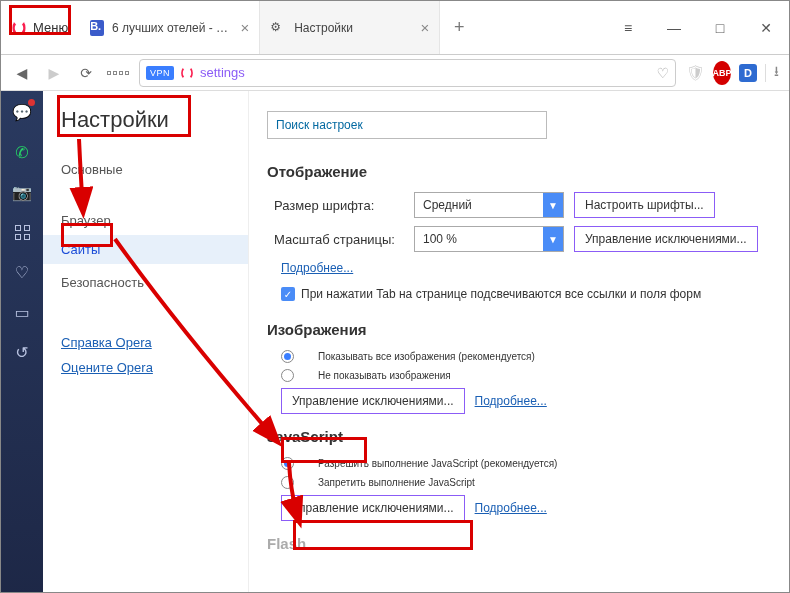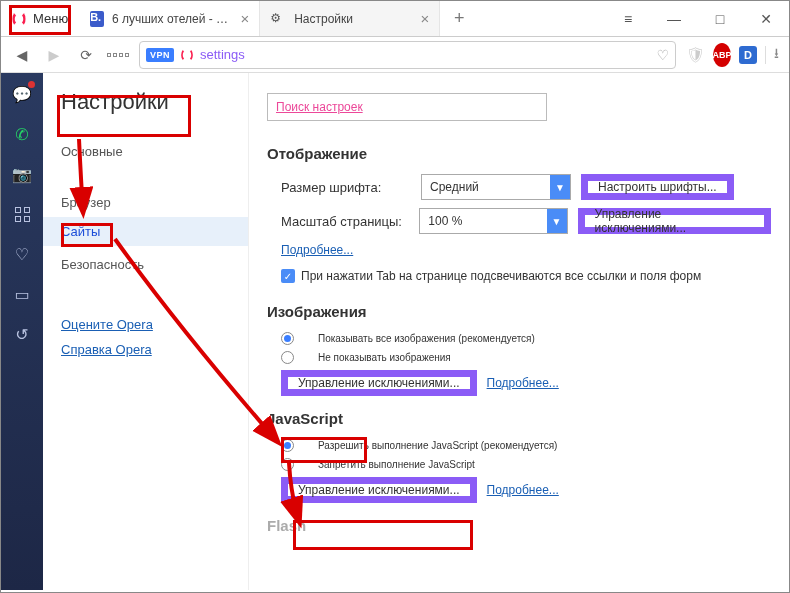--- a/index.html
+++ b/index.html
@@ -1,40 +1,40 @@
 <!DOCTYPE html>
 <html><head>
 <meta charset="utf-8">
 <style>
 * { box-sizing: border-box; margin: 0; padding: 0; }
 body { font-family: "Segoe UI", Arial, sans-serif; font-size: 13px; color: #333; background: #fff; width: 790px; height: 593px; border: 1px solid #888; overflow: hidden; position: relative; }
 
 
-.tabstrip { height: 36px; background: #fff; display: flex; align-items: stretch; border-bottom: 1px solid #ccc; }
+.tabstrip { height: 54px; background: #fff; display: flex; align-items: stretch; border-bottom: 1px solid #ccc; }
 .menu-btn { display: flex; align-items: center; gap: 6px; padding: 0 12px 0 10px; font-size: 13px; color: #333; cursor: default; }
 .opera-logo { width: 16px; height: 16px; border-radius: 50%; border: 3px solid #fa1e4e; border-top-color: transparent; border-bottom-color: transparent; transform: scaleX(.85); }
 .tab { display: flex; align-items: center; gap: 8px; padding: 0 10px; font-size: 12px; color: #444; border-right: 1px solid #e5e5e5; min-width: 0; }
 .tab .favicon { width: 16px; height: 16px; display: inline-block; }
 .tab .x { margin-left: auto; font-size: 15px; color: #888; }
 .tab.active { background: #f5f5f5; }
 .newtab { width: 38px; display: flex; align-items: center; justify-content: center; font-size: 18px; color: #777; }
 .wincontrols { margin-left: auto; display: flex; }
 .wc { width: 46px; display: flex; align-items: center; justify-content: center; font-size: 14px; color: #555; }
 
 .fav-b { background: #3b5bca; color: #fff; font-weight: bold; display: flex; align-items: center; justify-content: center; font-size: 11px; border-radius: 2px; }
 .fav-gear { color: #555; }
 
 
 .addrbar { height: 36px; display: flex; align-items: center; gap: 10px; padding: 0 10px; border-bottom: 1px solid #ddd; }
 .navico { width: 22px; height: 22px; display: flex; align-items: center; justify-content: center; color: #666; font-size: 14px; }
 .navico.disabled { color: #ccc; }
 .speedial { display: flex; gap: 2px; }
 .speedial span { width: 4px; height: 4px; border: 1px solid #888; }
 .omnibox { flex: 1; height: 28px; border: 1px solid #ccc; border-radius: 4px; display: flex; align-items: center; padding: 0 6px; gap: 6px; }
-.vpn-badge { background: #3a7eff; color: #fff; font-size: 9px; font-weight: bold; padding: 2px 4px; border-radius: 2px; letter-spacing: .5px; }
+.vpn-badge { background: #3a7eff; color: #fff; font-size: 9px; font-weight: normal; padding: 2px 4px; border-radius: 2px; letter-spacing: .5px; }
 .mini-opera { width: 14px; height: 14px; border-radius: 50%; border: 2px solid #fa1e4e; border-top-color: transparent; border-bottom-color: transparent; transform: scaleX(.85); }
 .url-text { font-size: 13px; color: #8b5cf6; }
 .heart { margin-left: auto; color: #aaa; font-size: 14px; }
 .ext-icons { display: flex; gap: 8px; align-items: center; }
 .ext-icons .shield { color: #ccc; font-size: 15px; }
 .abp { width: 18px; height: 24px; background: #d40000; color: #fff; border-radius: 50%; font-size: 9px; font-weight: bold; display: flex; align-items: center; justify-content: center; }
 .dsq { width: 18px; height: 18px; background: #2e6bd1; color: #fff; font-weight: bold; font-size: 11px; display: flex; align-items: center; justify-content: center; border-radius: 3px; }
 .divider { width: 1px; height: 18px; background: #ddd; }
 .dl { color: #888; font-size: 14px; }
 
@@ -52,27 +52,27 @@
 
 .settings-nav { width: 206px; padding: 16px 18px; border-right: 1px solid #eee; }
 .settings-title { font-size: 22px; font-weight: normal; color: #333; margin-bottom: 18px; padding-bottom: 4px; }
 .nav-item { font-size: 13px; color: #555; padding: 7px 0; cursor: default; }
 .nav-item.active { color: #1d4ed8; background: #e7f0fa; margin: 0 -18px; padding-left: 18px; }
 .nav-spacer { height: 22px; }
 .nav-link { color: #1a5fb4; text-decoration: underline; font-size: 13px; display: block; margin-top: 10px; }
 
 
 .settings-content { flex: 1; padding: 20px 18px; overflow: hidden; }
-.searchbox { width: 280px; height: 28px; border: 1px solid #bbb; padding: 0 8px; font-size: 12px; color: #ec4899; display: flex; align-items: center; margin-bottom: 24px; text-decoration: underline; }
+.searchbox { width: 280px; height: 28px; border: 1px solid #bbb; padding: 0 8px; font-size: 12px; color: #0369a1; display: flex; align-items: center; margin-bottom: 24px; }
 h3.section { font-size: 15px; font-weight: bold; color: #333; margin-bottom: 12px; margin-top: 6px; }
-.row { display: flex; align-items: center; gap: 10px; margin-bottom: 8px; margin-left: 14px; font-size: 13px; }
+.row { display: flex; align-items: center; gap: 10px; margin-bottom: 8px; margin-left: 7px; font-size: 13px; }
 .row .label { width: 130px; color: #333; }
 .select { width: 150px; height: 26px; border: 1px solid #aaa; display: flex; align-items: center; padding: 0 8px; position: relative; font-size: 12px; }
 .select .caret { position: absolute; right: 0; top: 0; width: 20px; height: 100%; background: #4a8cf7; color: #fff; display: flex; align-items: center; justify-content: center; font-size: 10px; }
-.btn { height: 26px; border: 7px solid #8b5cf6; background: #fff; padding: 0 10px; font-size: 12px; display: inline-flex; align-items: center; }
+.btn { height: 26px; border: 1px solid #8b5cf6; background: #fff; padding: 0 10px; font-size: 12px; display: inline-flex; align-items: center; }
 .link { color: #1a5fb4; text-decoration: underline; font-size: 12px; }
 .cb-row { display: flex; align-items: center; gap: 6px; font-size: 12px; margin-left: 14px; margin-top: 6px; }
 .cb { width: 14px; height: 14px; background: #4a8cf7; color: #fff; border-radius: 2px; display: flex; align-items: center; justify-content: center; font-size: 10px; }
 .radio-row { display: flex; align-items: center; gap: 24px; font-size: 10px; margin-left: 14px; margin-bottom: 6px; }
 .radio { width: 13px; height: 13px; border: 1px solid #888; border-radius: 50%; display: inline-flex; align-items: center; justify-content: center; }
 .radio.on::after { content: ""; width: 7px; height: 7px; background: #3a7eff; border-radius: 50%; }
 .btn-row { display: flex; align-items: center; gap: 10px; margin-left: 14px; margin-top: 6px; margin-bottom: 14px; }
 .indent-link { margin-left: 14px; display: inline-block; margin-bottom: 6px; }
 
 
@@ -153,22 +153,22 @@
   </div>
 
   <div class="settings-nav">
     <div class="settings-title">Настройки</div>
     <div class="nav-item">Основные</div>
     <div class="nav-spacer"></div>
     <div class="nav-item">Браузер</div>
     <div class="nav-item active">Сайты</div>
     <div class="nav-item" style="margin-top:4px">Безопасность</div>
     <div style="height:28px"></div>
+    <a class="nav-link">Справка Opera</a>
     <a class="nav-link">Оцените Opera</a>
-    <a class="nav-link">Справка Opera</a>
   </div>
 
   <div class="settings-content">
     <div class="searchbox">
       <span>Поиск настроек</span>
     </div>
 
     <h3 class="section">Отображение</h3>
     <div class="row">
       <span class="label">Размер шрифта:</span>

